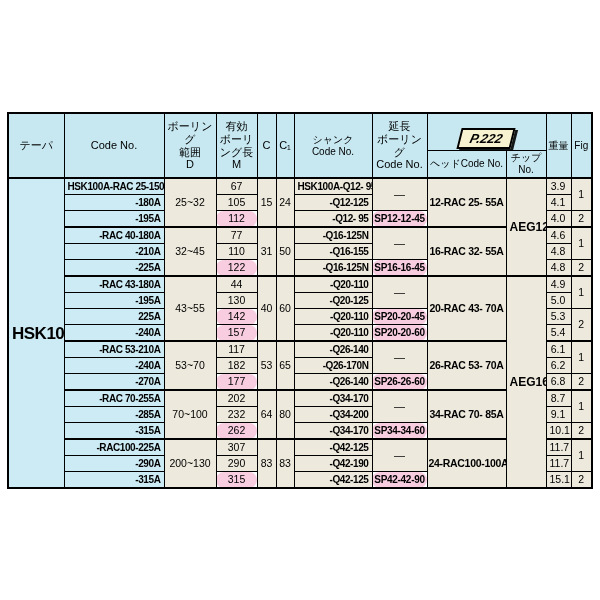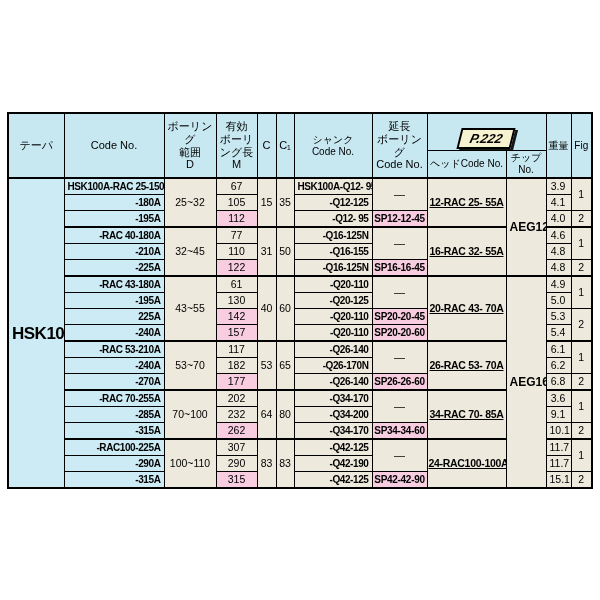--- a/index.html
+++ b/index.html
@@ -32,27 +32,27 @@
   }
   td.taper{
     background:var(--code-bg);font-weight:bold;font-size:17px;
     text-align:center;letter-spacing:-0.5px;
   }
   td.code{
     background:var(--code-bg);font-weight:bold;text-align:right;
     font-size:10px;letter-spacing:-0.4px;
   }
   td.shank{font-weight:bold;text-align:right;font-size:10px;letter-spacing:-0.4px;}
-  td.head{font-weight:bold;text-align:center;font-size:10.5px;letter-spacing:-0.3px;padding:0 1px;text-decoration:underline;}
+  td.head{font-weight:bold;text-align:center;font-size:10.5px;letter-spacing:-0.3px;padding:0 1px;}
   td.chip{font-weight:bold;text-align:center;font-size:12px;}
   td.weight{text-align:center;padding-right:4px;}
   td.center{text-align:center;padding:0 1px;}
   td.spacer{font-weight:bold;font-size:10px;letter-spacing:-0.3px;}
   td.dash{font-weight:normal;font-size:11px;}
-  td.pink{background:var(--pink-bg);}
+  td.pink{background:var(--pink-bg);border-radius:8px;}
   tbody td.gs{border-top:2px solid #000;}
   .badge{
     display:inline-block;transform:skewX(-14deg);
     background:var(--badge-bg);border:2px solid #000;
     box-shadow:3px 2px 0 rgba(0,0,0,0.9);
     font-weight:bold;font-style:italic;font-size:13px;
     padding:0 9px;line-height:17px;color:#000;
   }
 </style>
 </head>
@@ -102,21 +102,21 @@
         <th class="lbl">チップ No.</th>
       </tr>
     </thead>
     <tbody id="tbody">
         <tr>
           <td class="taper gs" rowspan="19">HSK100A</td>
           <td class="code gs">HSK100A-RAC 25-150A</td>
           <td class="center gs" rowspan="3">25~32</td>
           <td class="center gs">67</td>
           <td class="center gs" rowspan="3">15</td>
-          <td class="center gs" rowspan="3">35</td>
+          <td class="center gs" rowspan="3">24</td>
           <td class="shank gs">HSK100A-Q12- 95</td>
           <td class="center dash gs" rowspan="2">—</td>
           <td class="head gs" rowspan="3">12-RAC 25- 55A</td>
           <td class="chip gs" rowspan="6">AEG12</td>
           <td class="weight gs">3.9</td>
           <td class="center gs" rowspan="2">1</td>
         </tr>
         <tr>
           <td class="code">-180A</td>
           <td class="center">105</td>
@@ -153,21 +153,21 @@
           <td class="code">-225A</td>
           <td class="center pink">122</td>
           <td class="shank">-Q16-125N</td>
           <td class="center spacer pink" rowspan="1">SP16-16-45</td>
           <td class="weight">4.8</td>
           <td class="center" rowspan="1">2</td>
         </tr>
         <tr>
           <td class="code gs">-RAC 43-180A</td>
           <td class="center gs" rowspan="4">43~55</td>
-          <td class="center gs">61</td>
+          <td class="center gs">44</td>
           <td class="center gs" rowspan="4">40</td>
           <td class="center gs" rowspan="4">60</td>
           <td class="shank gs">-Q20-110</td>
           <td class="center dash gs" rowspan="2">—</td>
           <td class="head gs" rowspan="4">20-RAC 43- 70A</td>
           <td class="chip gs" rowspan="13">AEG16</td>
           <td class="weight gs">4.9</td>
           <td class="center gs" rowspan="2">1</td>
         </tr>
         <tr>
@@ -219,40 +219,40 @@
         </tr>
         <tr>
           <td class="code gs">-RAC 70-255A</td>
           <td class="center gs" rowspan="3">70~100</td>
           <td class="center gs">202</td>
           <td class="center gs" rowspan="3">64</td>
           <td class="center gs" rowspan="3">80</td>
           <td class="shank gs">-Q34-170</td>
           <td class="center dash gs" rowspan="2">—</td>
           <td class="head gs" rowspan="3">34-RAC 70- 85A</td>
-          <td class="weight gs">3.6</td>
+          <td class="weight gs">8.7</td>
           <td class="center gs" rowspan="2">1</td>
         </tr>
         <tr>
           <td class="code">-285A</td>
           <td class="center">232</td>
           <td class="shank">-Q34-200</td>
           <td class="weight">9.1</td>
         </tr>
         <tr>
           <td class="code">-315A</td>
           <td class="center pink">262</td>
           <td class="shank">-Q34-170</td>
           <td class="center spacer pink" rowspan="1">SP34-34-60</td>
           <td class="weight">10.1</td>
           <td class="center" rowspan="1">2</td>
         </tr>
         <tr>
           <td class="code gs">-RAC100-225A</td>
-          <td class="center gs" rowspan="3">100~110</td>
+          <td class="center gs" rowspan="3">200~130</td>
           <td class="center gs">307</td>
           <td class="center gs" rowspan="3">83</td>
           <td class="center gs" rowspan="3">83</td>
           <td class="shank gs">-Q42-125</td>
           <td class="center dash gs" rowspan="2">—</td>
           <td class="head gs" rowspan="3">24-RAC100-100A</td>
           <td class="weight gs">11.7</td>
           <td class="center gs" rowspan="2">1</td>
         </tr>
         <tr>

